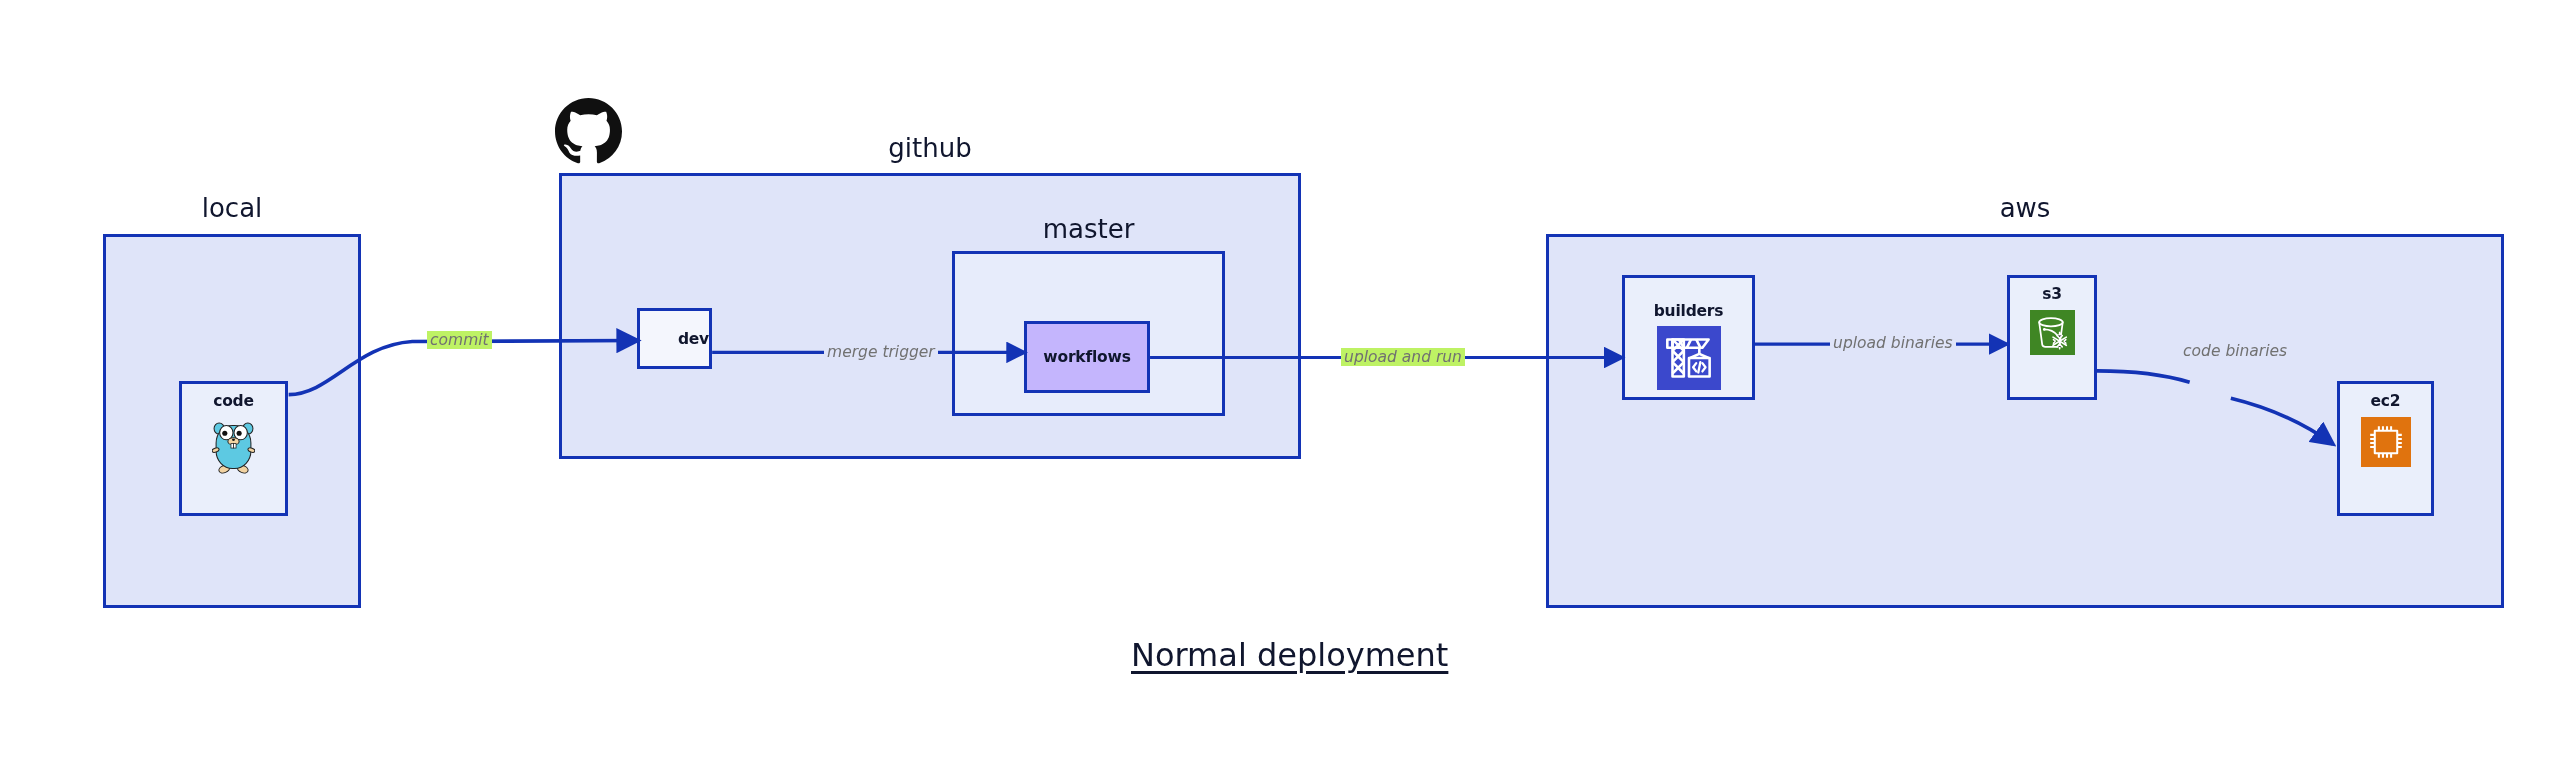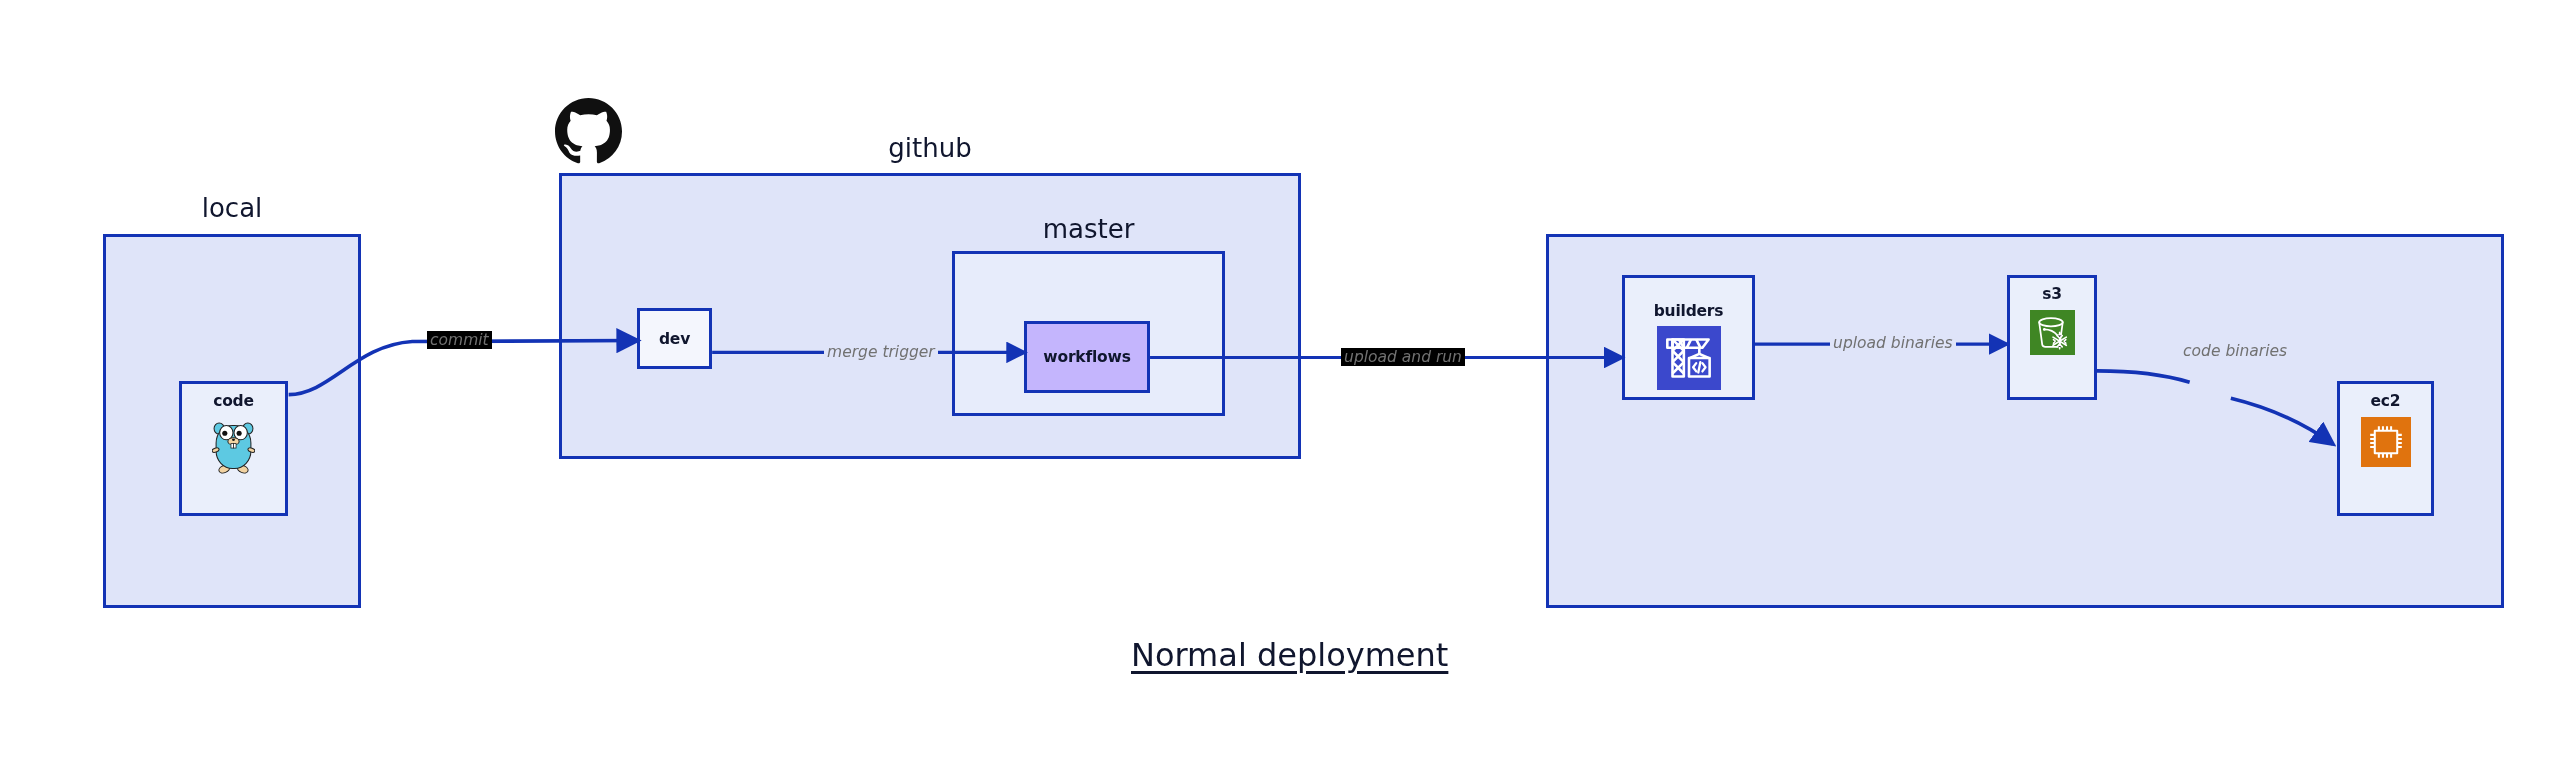--- a/index.html
+++ b/index.html
@@ -60,21 +60,21 @@
   }
   .edge-label {
     position: absolute;
     color: #717171;
     font-size: 15.5px;
     font-style: italic;
     white-space: nowrap;
     background: transparent;
     font-family: "DejaVu Sans", sans-serif;
   }
-  .edge-label.onwhite { background: #000000; padding: 0 3.1px; }
+  .edge-label.onwhite { background: #bef264; padding: 0 3.1px; }
   .edge-label.ongroup { background: #dfe4f9; padding: 0 3.1px; }
   #title {
     position: absolute;
     color: #10162e;
     font-size: 32px;
     font-weight: 400;
     text-decoration: underline;
     text-underline-offset: 5.2px;
     text-decoration-thickness: 2.6px;
     white-space: nowrap;
@@ -133,31 +133,32 @@
   <svg class="gh-logo" style="left:555px; top:98px;" width="67" height="67" viewBox="0 0 16 16">
     <path fill="#101010" d="M8 0C3.58 0 0 3.58 0 8c0 3.54 2.29 6.53 5.47 7.59.4.07.55-.17.55-.38
       0-.19-.01-.82-.01-1.49-2.01.37-2.53-.49-2.69-.94-.09-.23-.48-.94-.82-1.13-.28-.15-.68-.52-.01-.53.63-.01
       1.08.58 1.23.82.72 1.21 1.87.87 2.33.66.07-.52.28-.87.51-1.07-1.78-.2-3.64-.89-3.64-3.95
       0-.87.31-1.59.82-2.15-.08-.2-.36-1.02.08-2.12 0 0 .67-.21 2.2.82.64-.18 1.32-.27 2-.27
       .68 0 1.36.09 2 .27 1.53-1.04 2.2-.82 2.2-.82.44 1.1.16 1.92.08 2.12.51.56.82 1.27.82 2.15
       0 3.07-1.87 3.75-3.65 3.95.29.25.54.73.54 1.48 0 1.07-.01 1.93-.01 2.2 0 .21.15.46.55.38
       A8.013 8.013 0 0 0 16 8c0-4.42-3.58-8-8-8z"></path>
   </svg>
 
-  <div class="node plainbox" style="left:637px; top:308px; width:75px; height:61px; justify-content:center;">
+  <div class="node plainbox" style="left:637px; top:308px; width:75px; height:61px; justify-content:center;align-items:flex-end;">
     <div class="node-label">dev</div>
   </div>
 
   <div class="group-label" style="left:952px; top:214px; width:273px; text-align:center;">master</div>
   <div class="group master" style="left:952px; top:251px; width:273px; height:165px;"></div>
 
   <div class="node plainbox" style="left:1024px; top:321px; width:126px; height:72px; justify-content:center; background:#c4b5fd;">
     <div class="node-label">workflows</div>
   </div>
 
+  <div class="group-label" style="left:1546px; top:193px; width:958px; text-align:center;">aws</div>
   <div class="group" style="left:1546px; top:234px; width:958px; height:374px;"></div>
 
   <div class="node" style="left:1622px; top:275px; width:133px; height:125px; padding-top:24px;">
     <div class="node-label">builders</div>
     <svg class="node-icon" width="64" height="64" viewBox="0 0 124 124" style="margin-top:6.2px;">
       <rect x="0" y="0" width="124" height="124" fill="#3b48cc"></rect>
       <g fill="none" stroke="#ffffff" stroke-width="5" stroke-linejoin="round">
 
         <rect x="30" y="26" width="22" height="72"></rect>
         <path d="M30 26 L52 48 M52 26 L30 48 M30 48 L52 70 M52 48 L30 70 M30 70 L52 92 M52 70 L30 92"></path>

